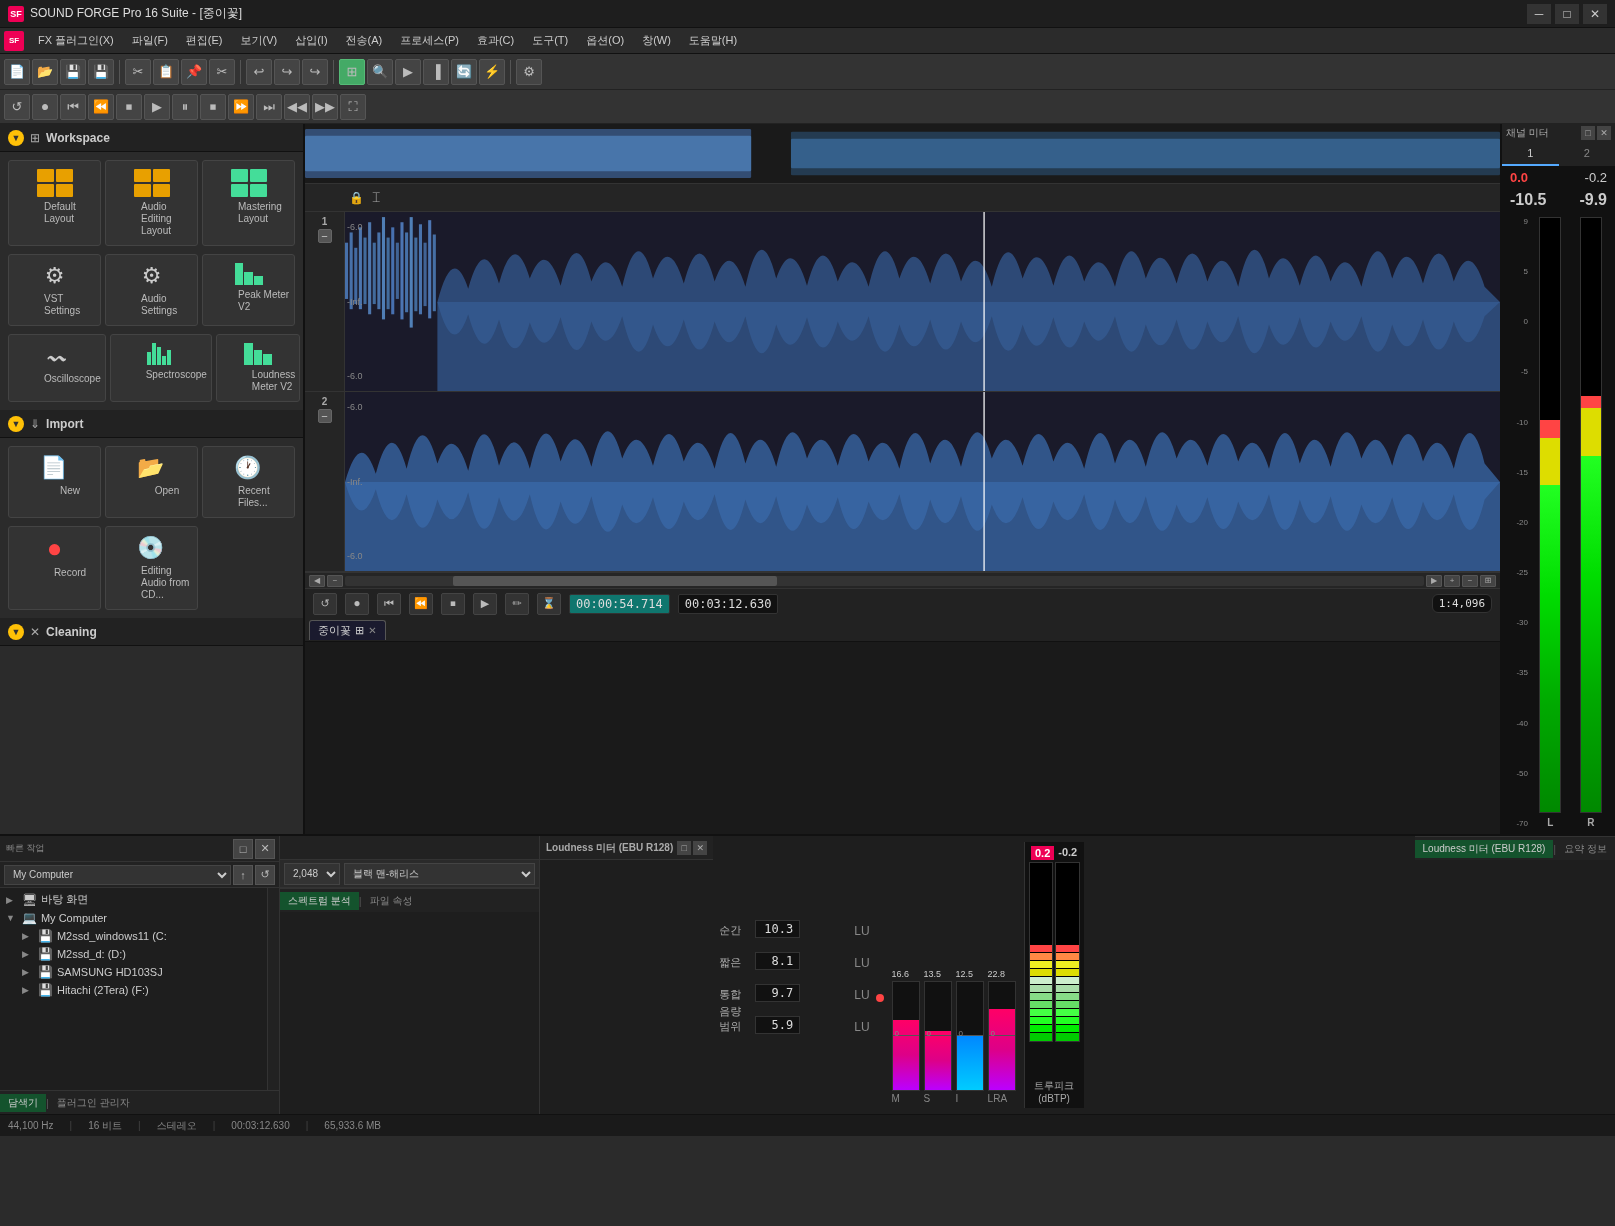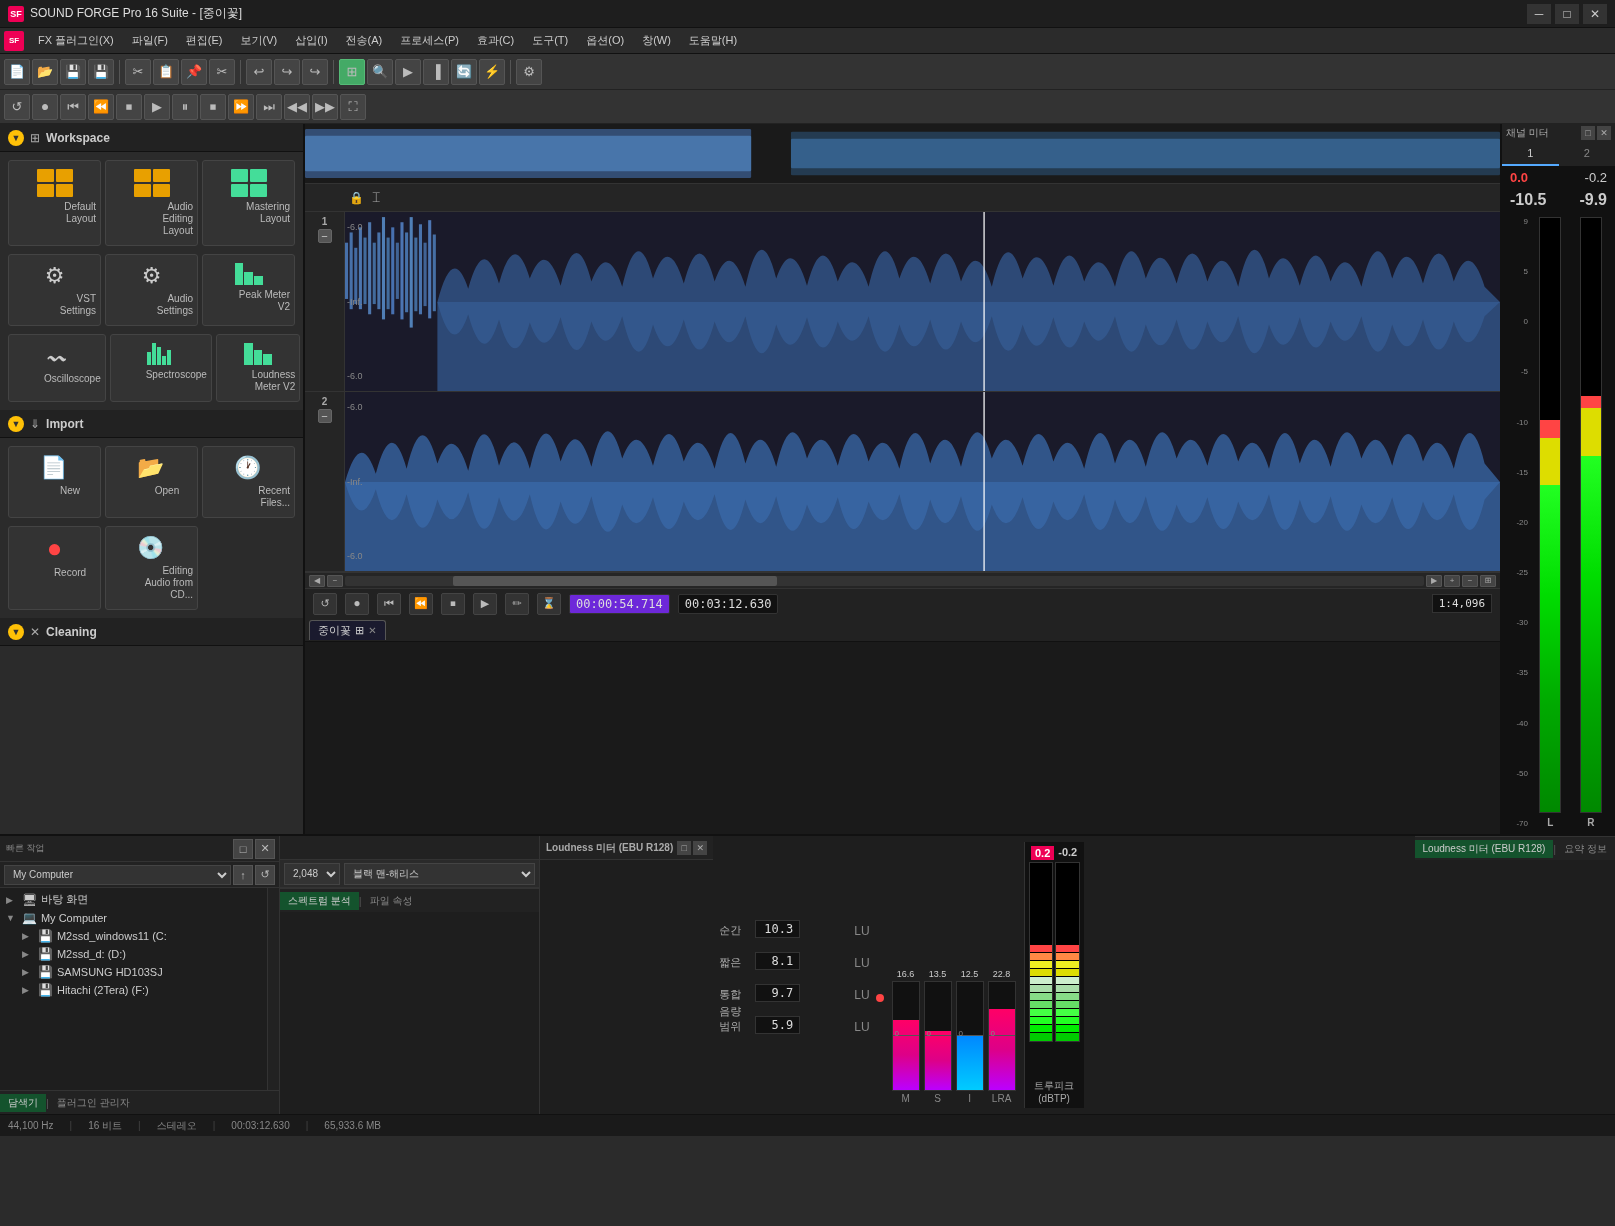--- a/index.html
+++ b/index.html
@@ -156,21 +156,21 @@
       gap: 2px;
     }
     .ws-icon-cell {
       background: #e8a000;
       border-radius: 1px;
     }
     .ws-icon-cell.green { background: #4d9; }
     .workspace-label {
       font-size: 10px;
       color: #bbb;
-      text-align: right;
+      text-align: left;
       line-height: 1.2;
       margin-left: 31px;
     }
     .settings-grid {
       display: grid;
       grid-template-columns: repeat(3, 1fr);
       gap: 4px;
       padding: 0 8px 8px;
     }
 
@@ -307,42 +307,42 @@
       border: 1px solid #444;
       border-radius: 2px;
       cursor: pointer;
       display: flex; align-items: center; justify-content: center;
       color: #bbb; font-size: 11px;
     }
     .time-display {
       font-family: monospace;
       font-size: 12px;
       color: #ddd;
-      background: #6d28d9;
+      background: #0f766e;
       padding: 2px 6px;
       border: 1px solid #333;
       border-radius: 2px;
     }
     .time-display2 {
       font-family: monospace;
       font-size: 12px;
       color: #ddd;
       background: #111;
       padding: 2px 6px;
       border: 1px solid #333;
       border-radius: 2px;
     }
     .zoom-display {
       font-family: monospace;
       font-size: 11px;
       color: #ddd;
       background: #111;
       padding: 2px 6px;
       border: 1px solid #333;
-      border-radius: 0;
+      border-radius: 6px;
       margin-left: auto;
     }
 
     
     .right-panel {
       width: 115px;
       min-width: 115px;
       background: #1a1a1a;
       border-left: 2px solid #111;
       display: flex;
@@ -578,21 +578,21 @@
     .loudness-dot { width: 8px; height: 8px; border-radius: 50%; background: #f44; }
     .bar-chart {
       display: flex;
       gap: 4px;
       align-items: flex-end;
       padding: 4px 0;
     }
     .bar-group {
       display: flex;
       flex-direction: column;
-      align-items: center;
+      align-items: flex-start;
       gap: 2px;
     }
     .bar-val { font-size: 9px; color: #ccc; }
     .bar-outer {
       width: 28px;
       height: 110px;
       background: #111;
       border: 1px solid #333;
       display: flex;
       flex-direction: column;

